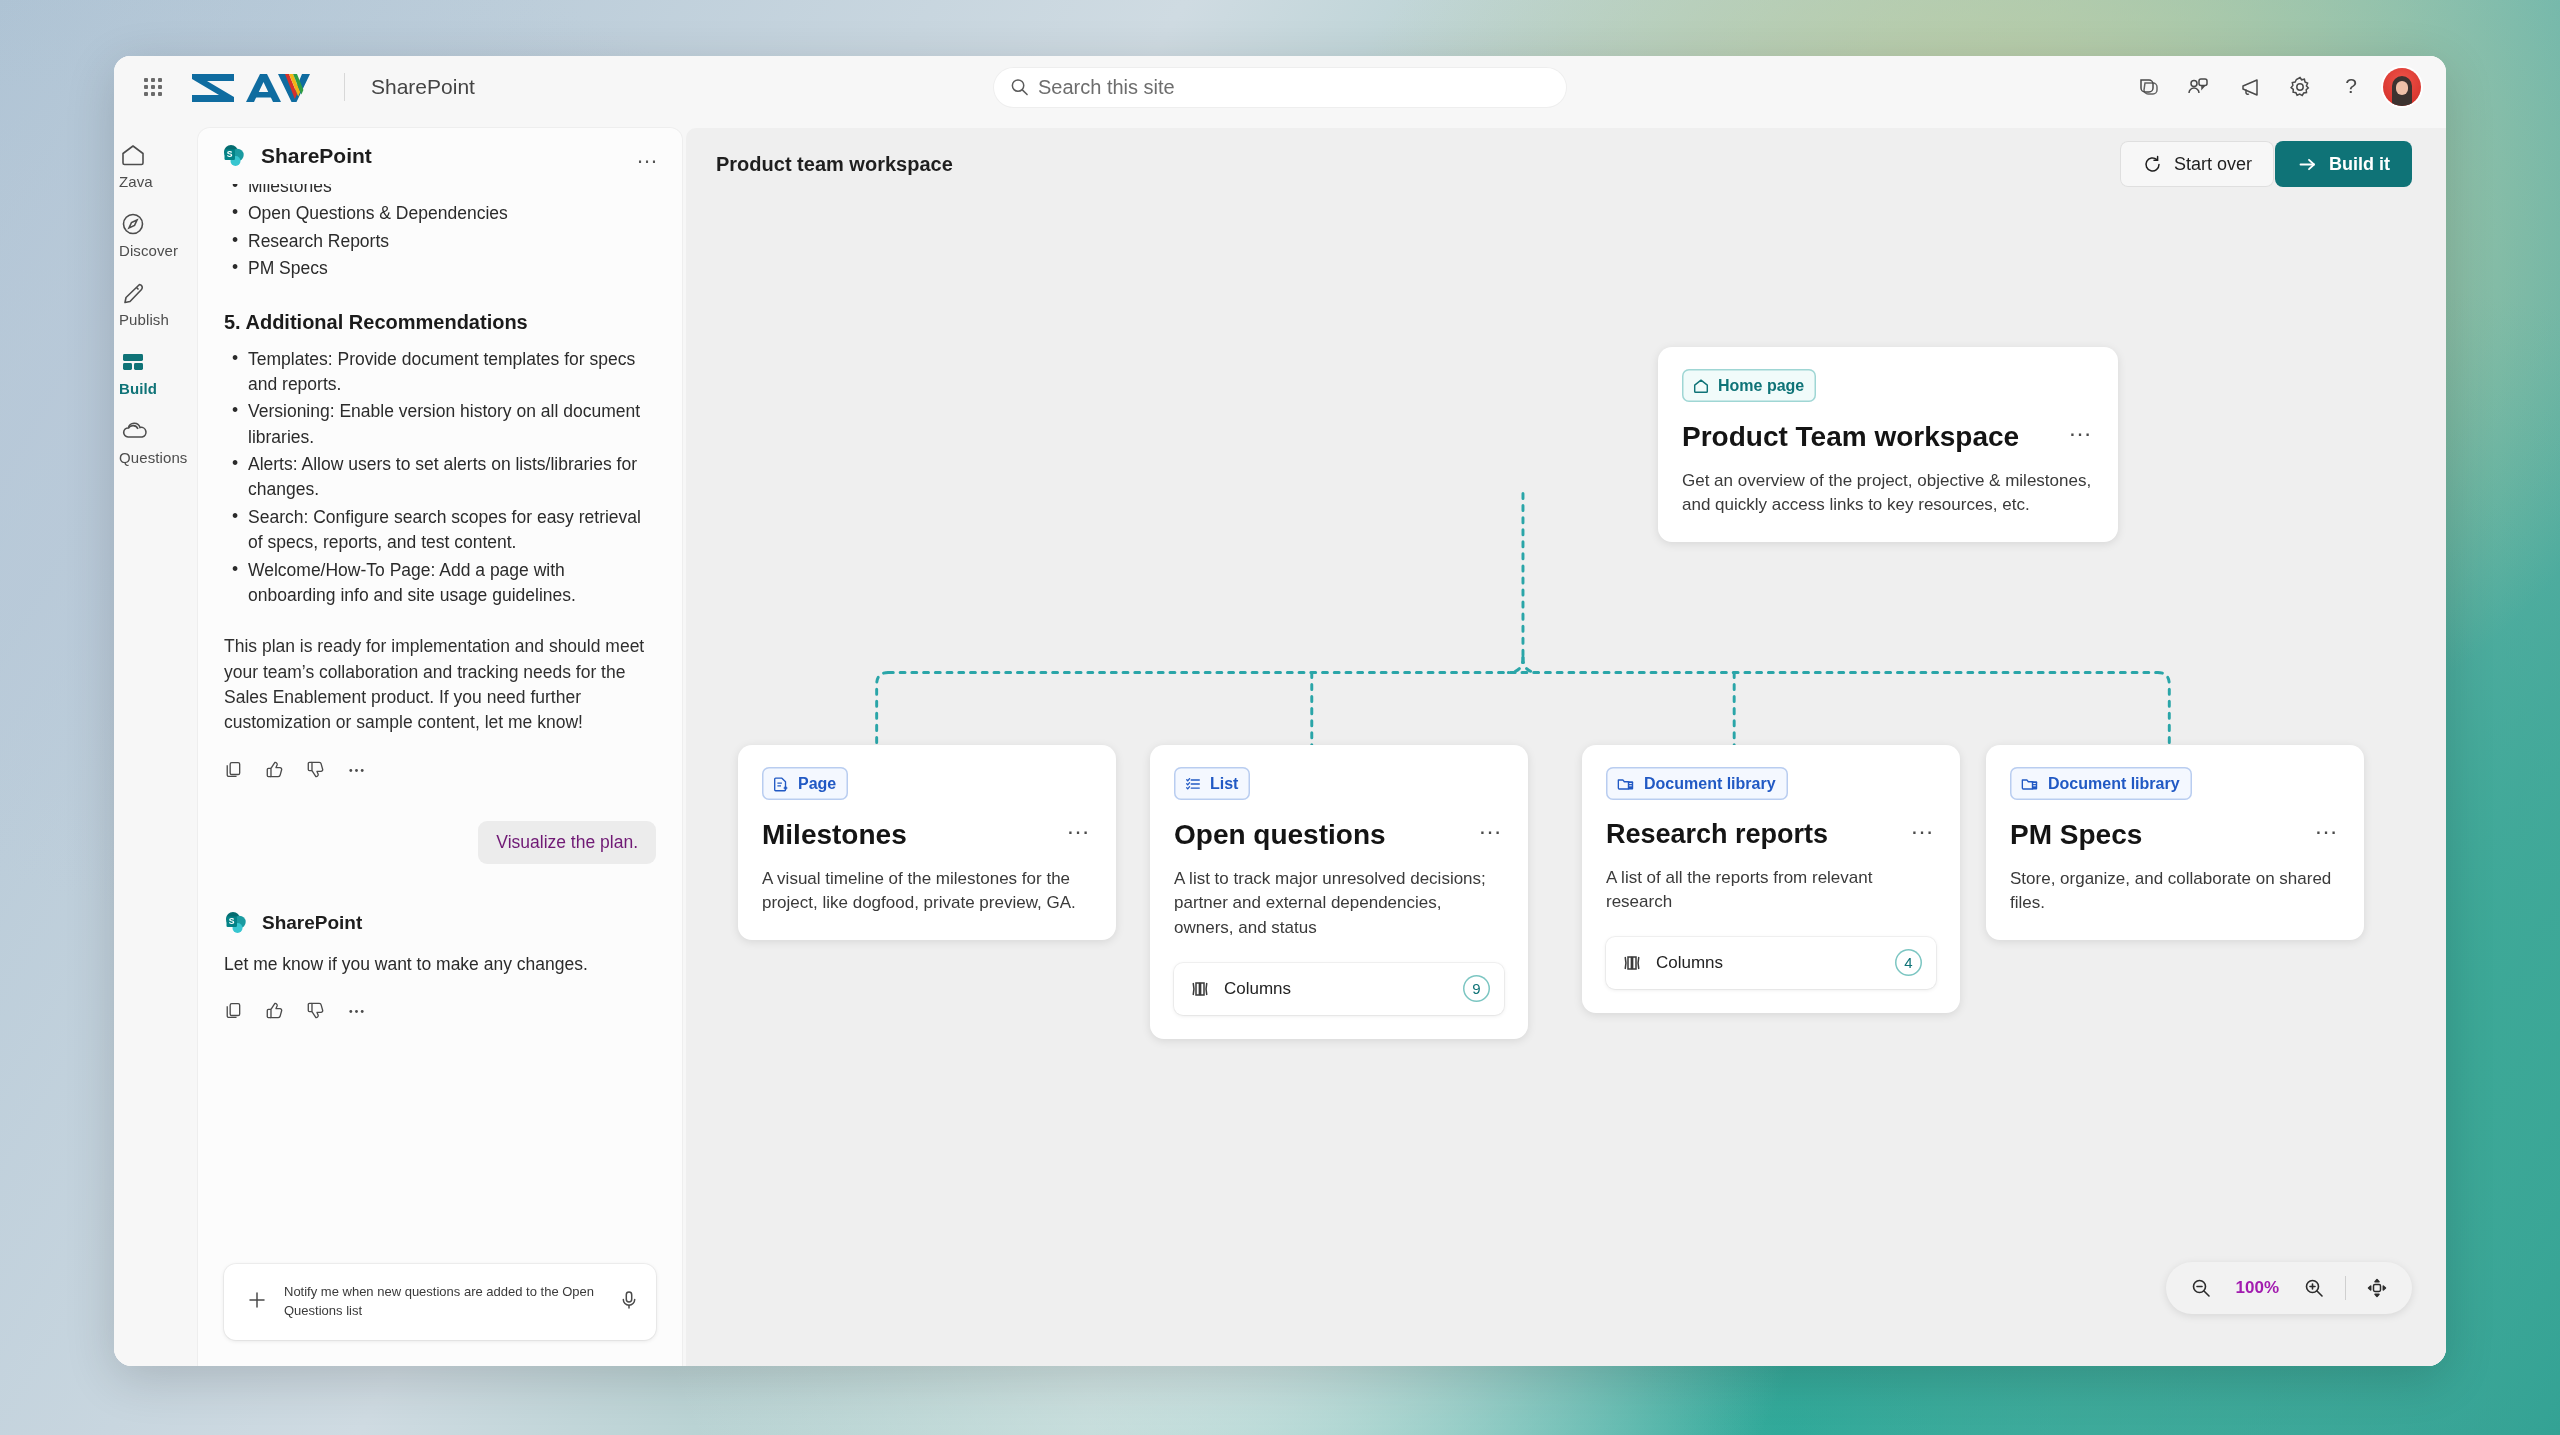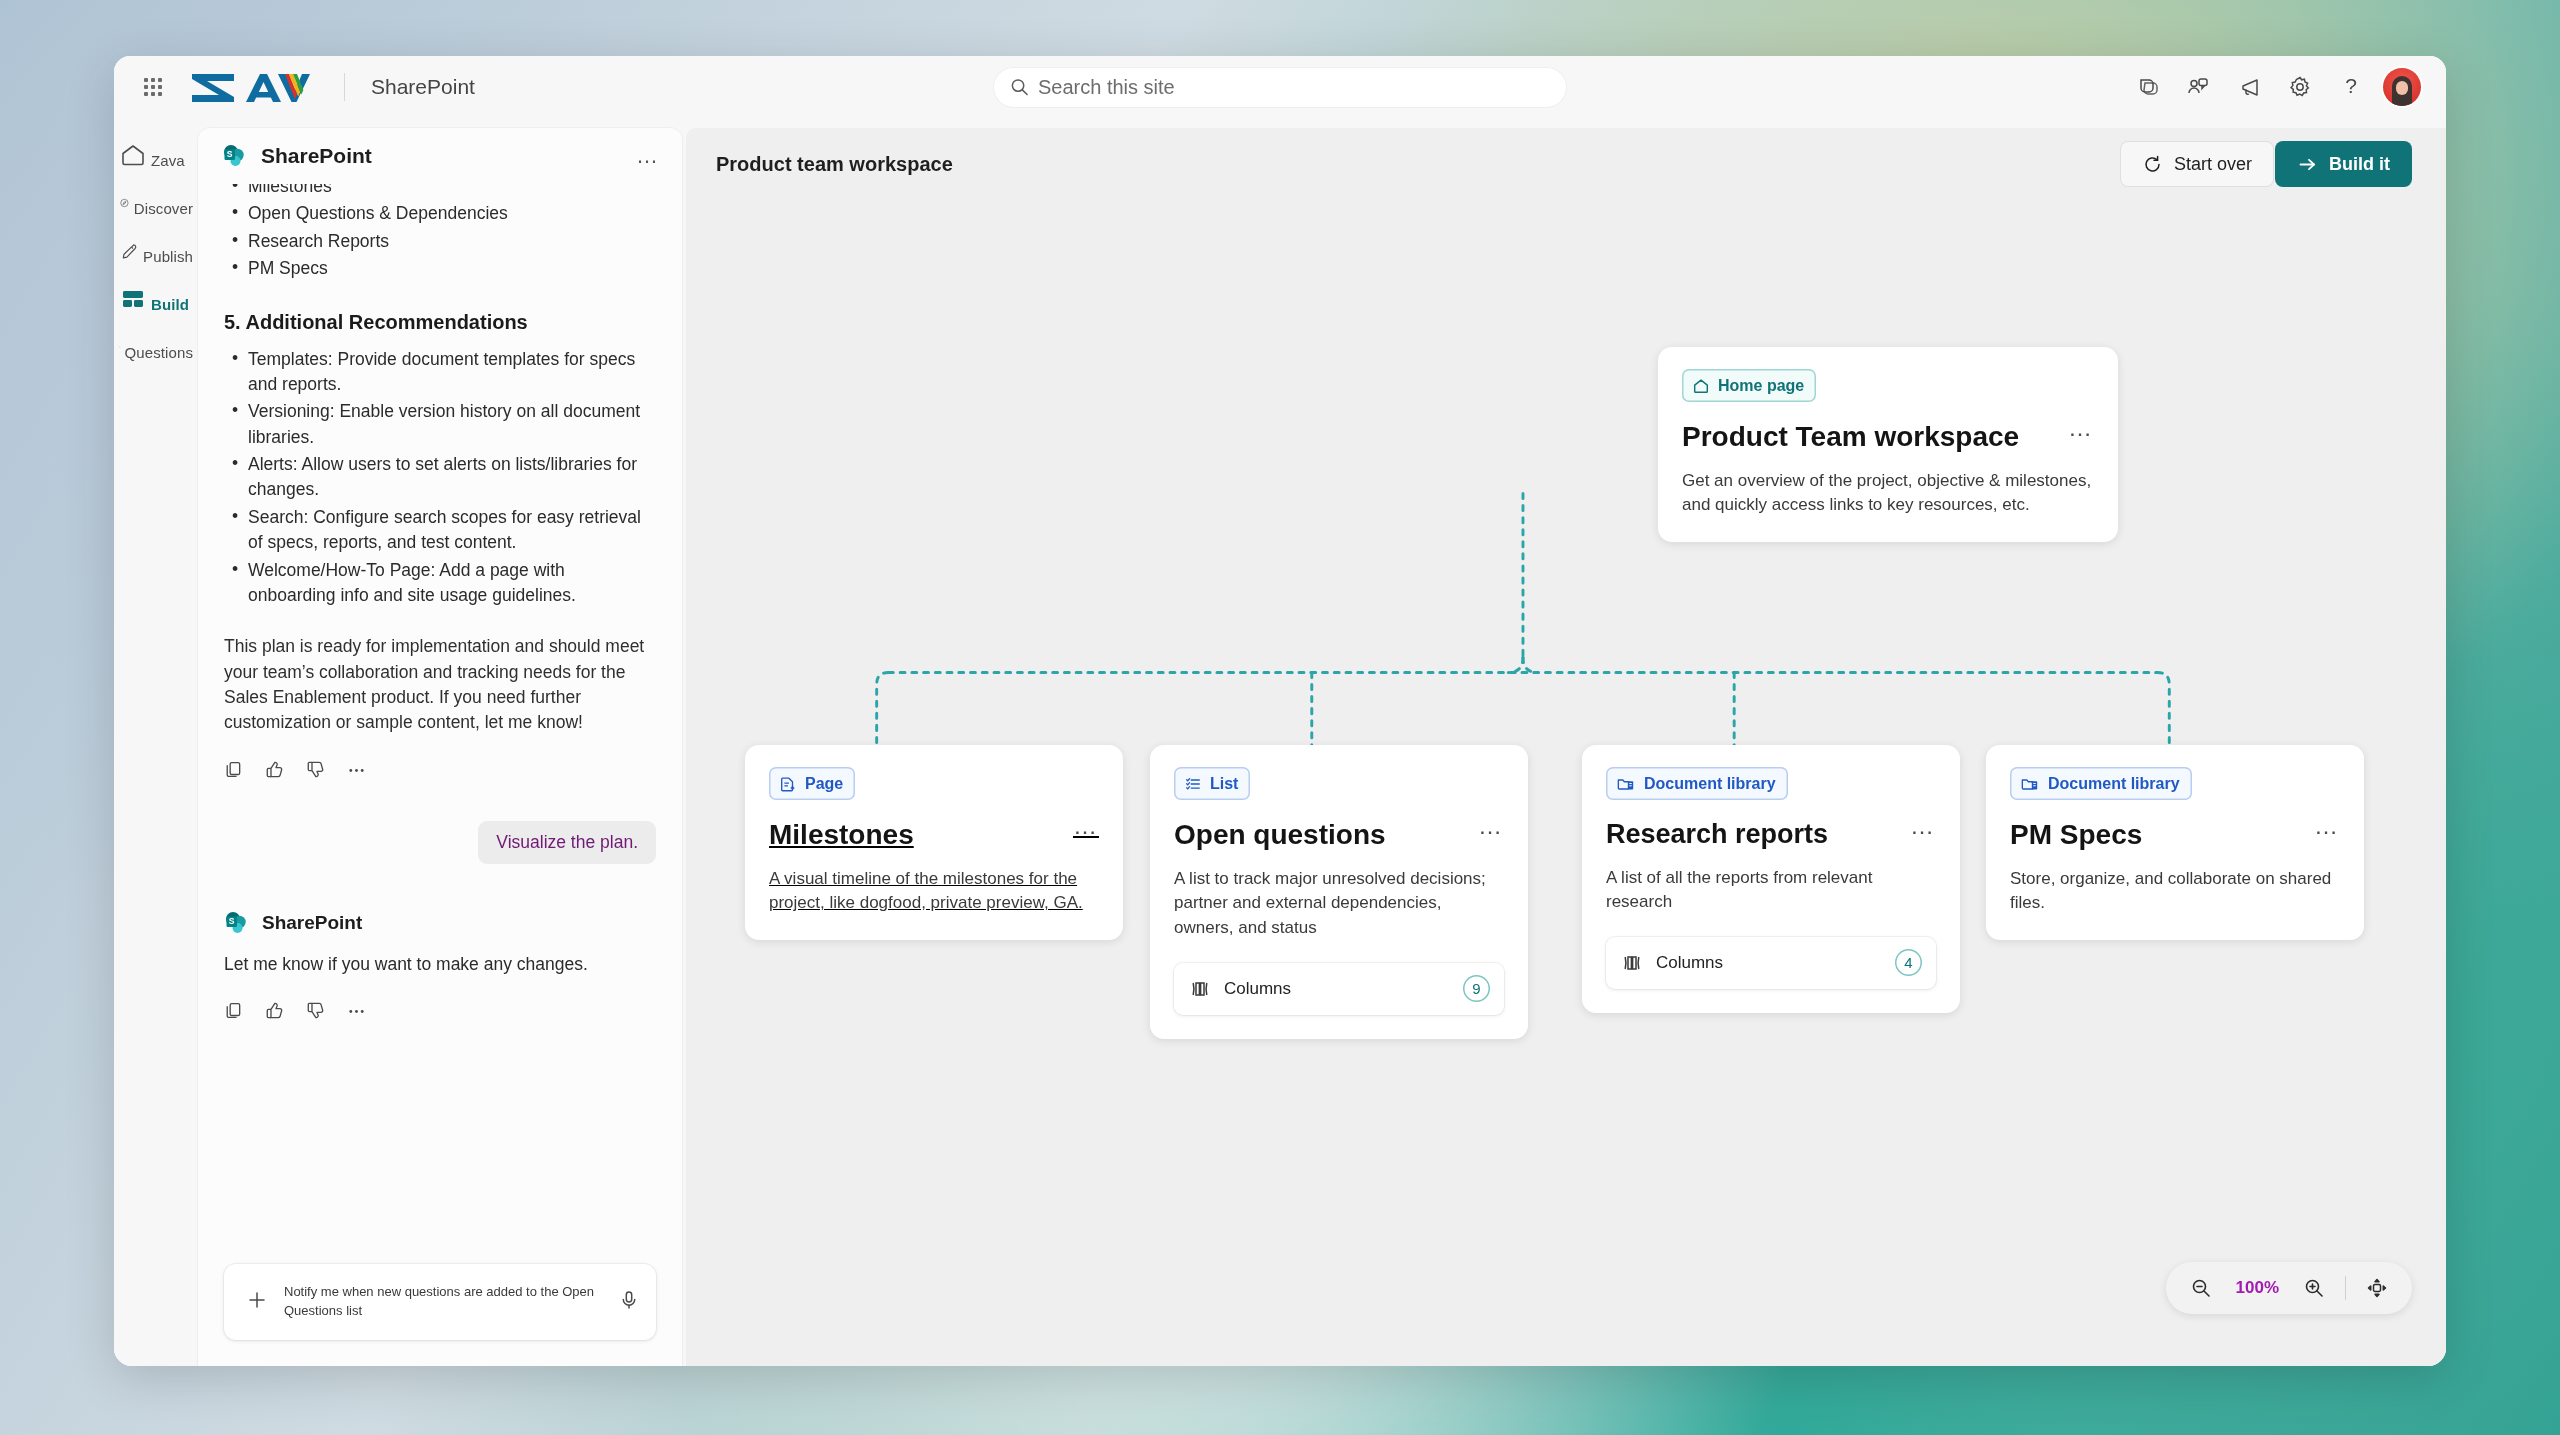--- a/index.html
+++ b/index.html
@@ -86,21 +86,21 @@
 
   
   .rail {
     width: 84px; flex: 0 0 84px;
     background: #f7f7f7;
     padding-top: 14px;
     display:flex; flex-direction: column; align-items:center; gap: 6px;
   }
   .rail-item {
     width: 74px; padding: 9px 0 5px;
-    display:flex; flex-direction: row; align-items:flex-end; gap: 4px;
+    display:flex; flex-direction: column; align-items:flex-start; gap: 4px;
     border-radius: 8px; cursor:pointer; color:#4d4d4d; position:relative;
   }
   .rail-item .rl {
     font-size: 15px; letter-spacing:.1px; white-space:nowrap;
   }
   .rail-item.active { color: #0f7377; }
   .rail-item.active .rl { font-weight: bold; }
   .rail-item.active::before {
     content:""; position:absolute; left:-10px; top: 8px;
     width: 4px; height: 34px; background:#0f7377; border-radius: 3px;
@@ -538,21 +538,21 @@
             </svg>
             <span>Home page</span>
           </span>
           <div class="node-title-row">
             <div class="node-title">Product Team workspace</div>
             <div class="node-more">…</div>
           </div>
           <div class="node-desc">Get an overview of the project, objective &amp; milestones, and quickly access links to key resources, etc.</div>
         </div>
 
-        <div class="node" style="left: 59px; top: 545px; width: 378px; text-decoration: underline;">
+        <div class="node" style="left: 52px; top: 545px; width: 378px;">
           <span class="chip chip-blue">
             <svg width="18" height="18" viewBox="0 0 20 20" fill="none" stroke="#2159c4" stroke-width="1.5" stroke-linejoin="round">
               <path d="M4 3.5 h7 l4 4 v9 a1 1 0 0 1 -1 1 H4 a1 1 0 0 1 -1 -1 V4.5 a1 1 0 0 1 1 -1 Z"></path>
               <path d="M6 9 h5 M6 12 h4"></path>
               <path d="M15 12.5 v4 M13 14.5 h4" stroke-width="1.8"></path>
             </svg>
             <span>Page</span>
           </span>
           <div class="node-title-row">
             <div class="node-title">Milestones</div>

